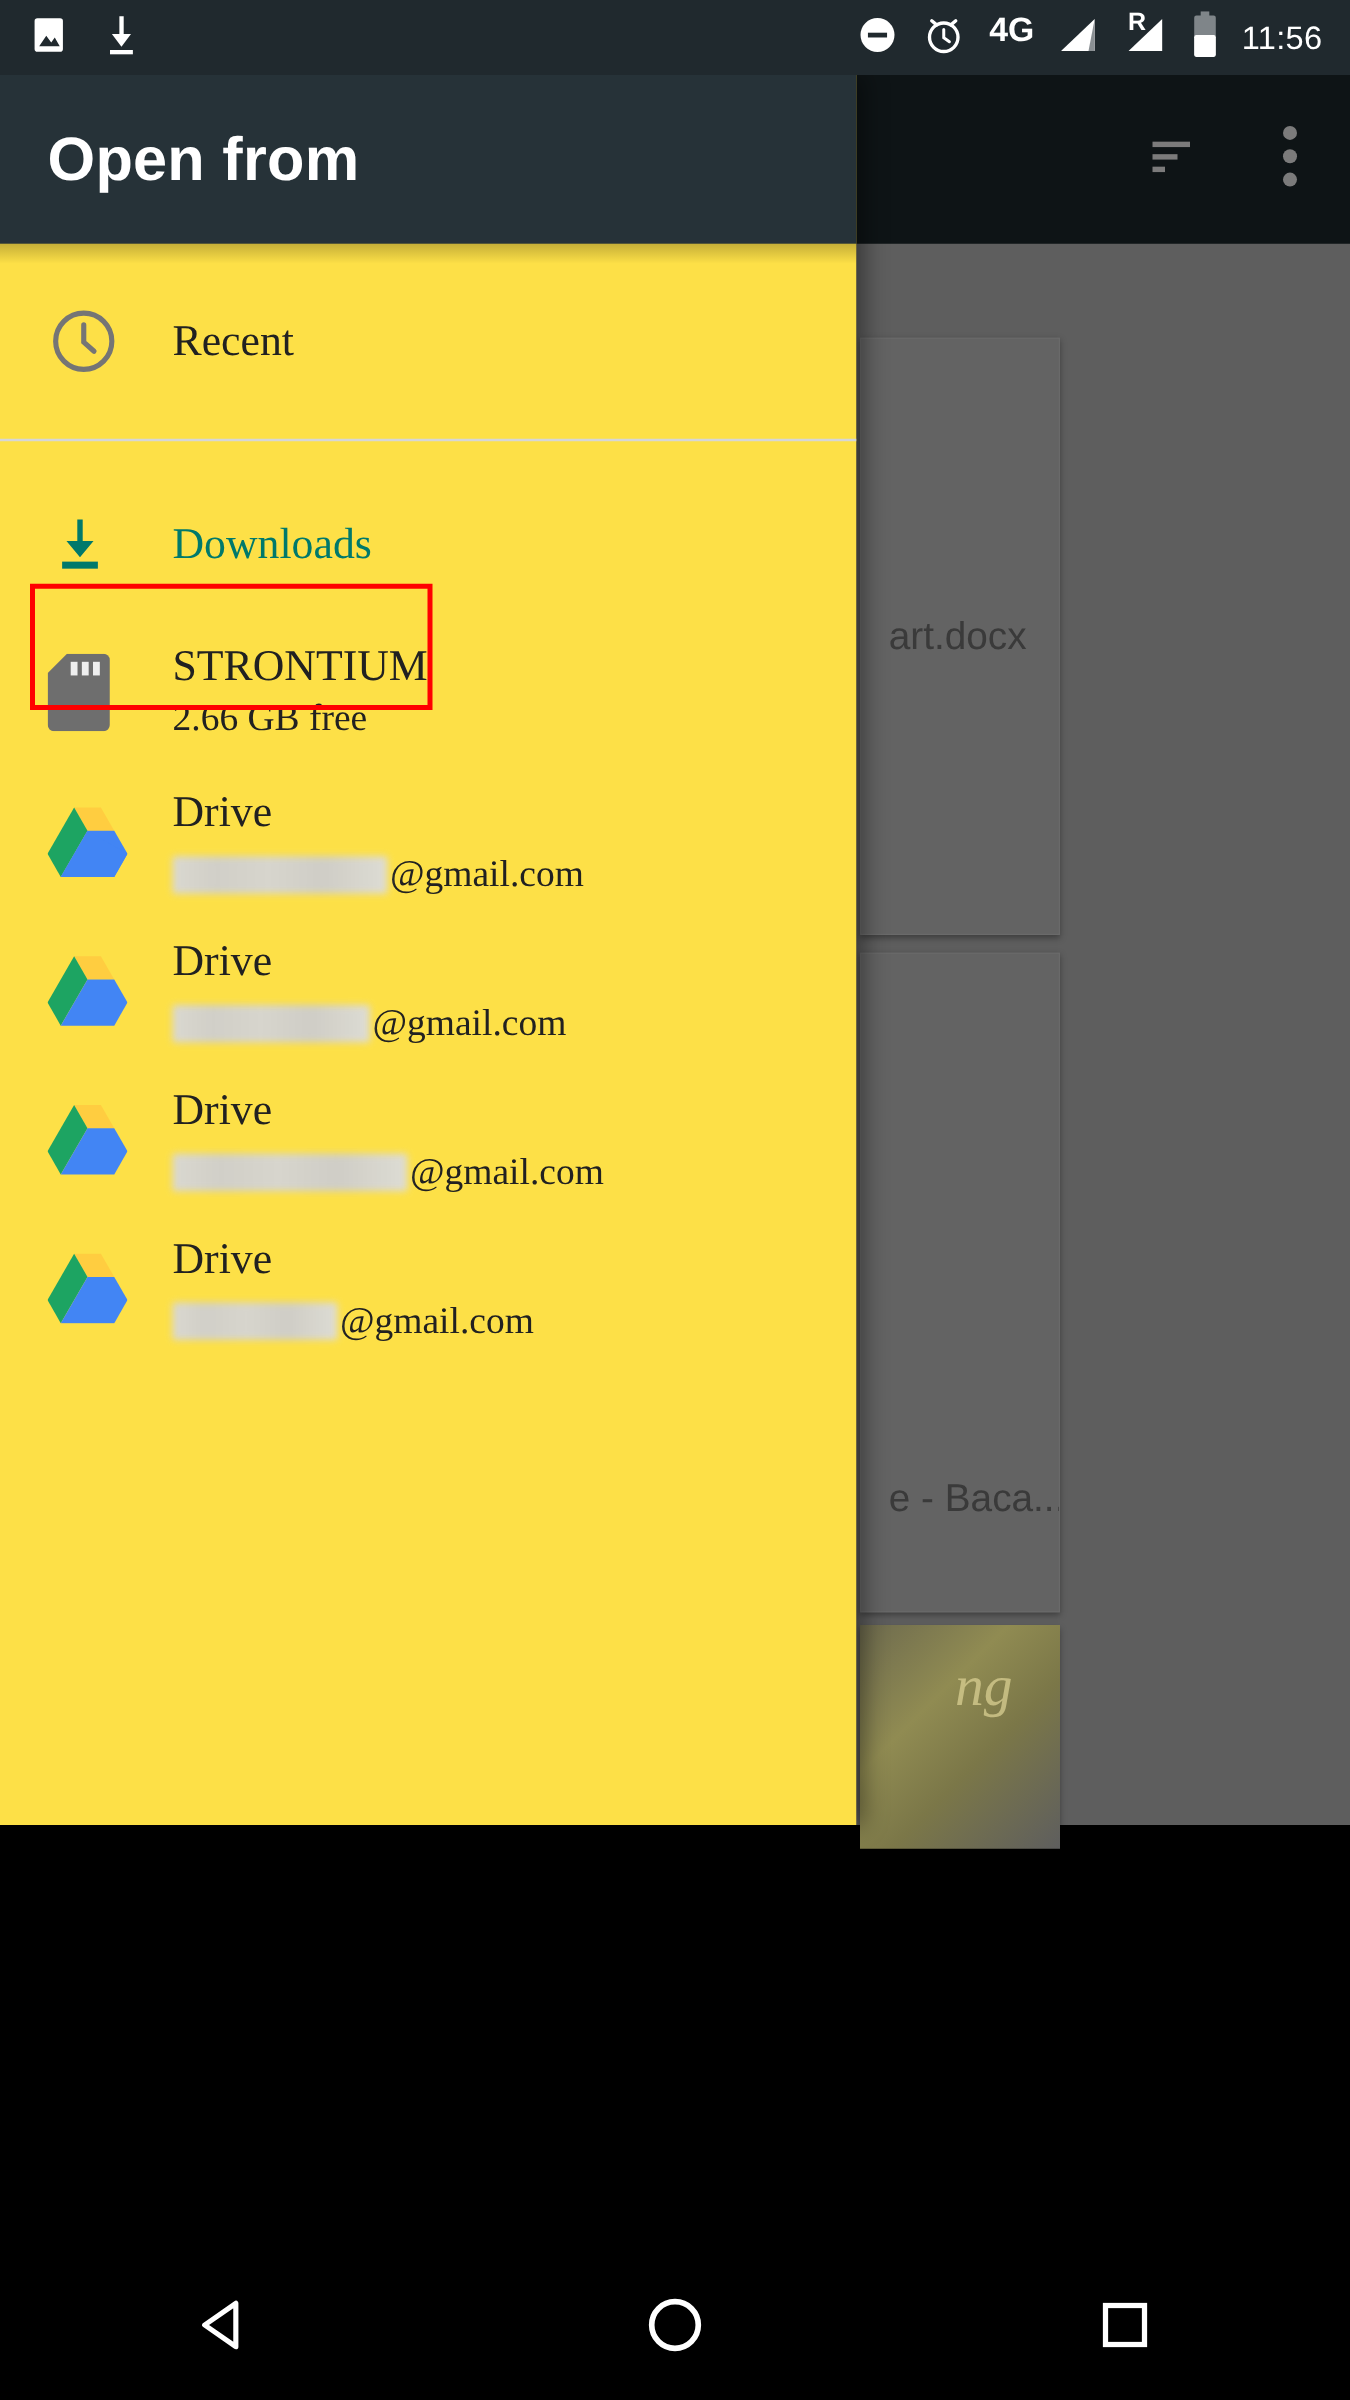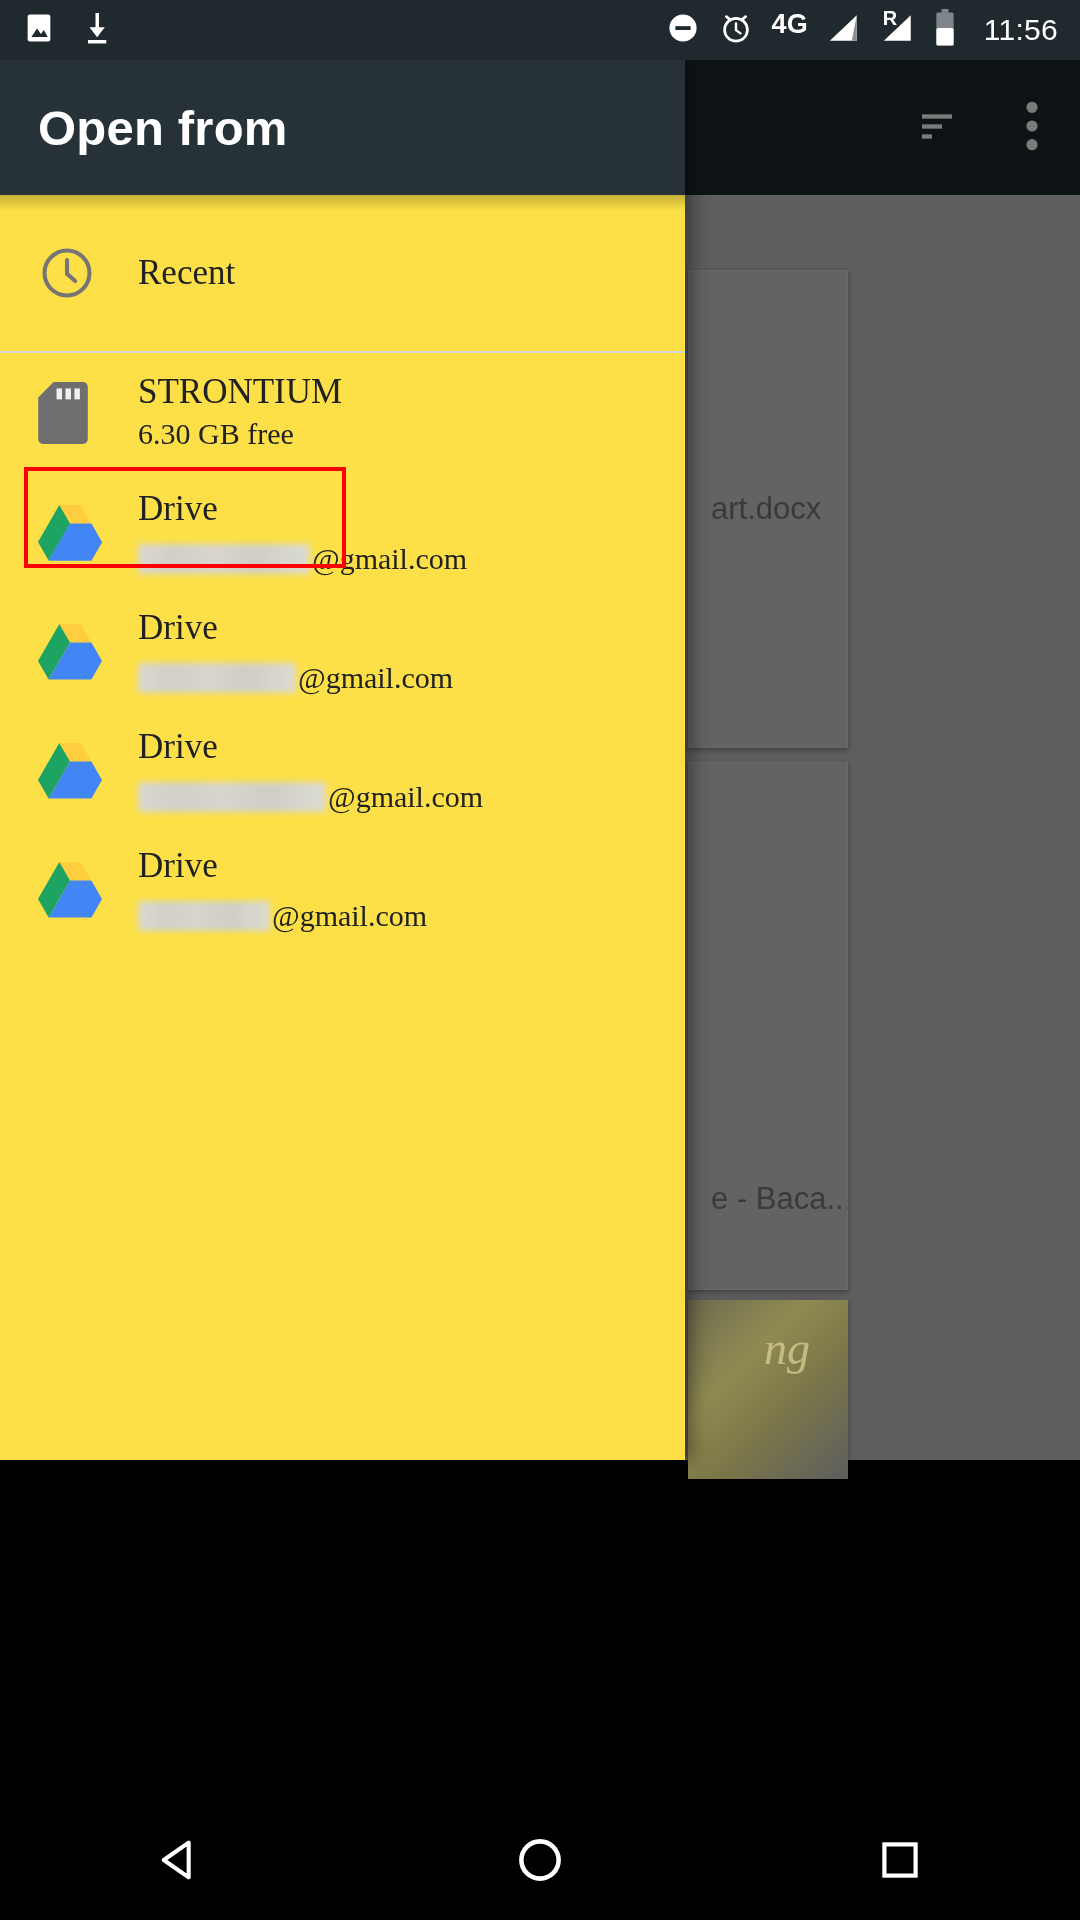--- a/index.html
+++ b/index.html
@@ -11,21 +11,21 @@
   }
 
   
   .statusbar{
     position:absolute; left:0; top:0; width:1080px; height:60px;
     background:#20292e; display:flex; align-items:center;
     padding:12px 22px; z-index:60;
   }
   .sb-left{ display:flex; align-items:center; gap:26px; }
   .sb-right{ margin-left:auto; display:flex; align-items:center; gap:18px; }
-  .sb-time{ color:#fff; font-size:30px; font-weight:400; letter-spacing:.3px; margin-left:10px;}
+  .sb-time{ color:#fff; font-size:26px; font-weight:400; letter-spacing:.3px; }
   .ic{ display:block; }
 
   
   .scrim{
     position:absolute; left:0; top:60px; width:1080px; height:1400px;
     background:#5e5e5e; z-index:5;
   }
   .bg-appbar{
     position:absolute; left:0; top:60px; width:1080px; height:135px;
     background:#0e1416; z-index:6; display:flex; align-items:center;
@@ -158,33 +158,44 @@
           <path d="M12 6.6 V12.3 L15.4 15.3" fill="none" stroke="#757575" stroke-width="1.7" stroke-linecap="round"></path>
         </svg>
       </div>
       <div class="txt">
         <span class="primary">Recent</span>
       </div>
     </div>
 
     <div class="divider"></div>
 
+    <div class="row downloads" style="margin-top:22px;">
+      <div class="icon-slot">
+        <svg width="52" height="54" viewBox="0 0 24 24">
+          <path d="M11 3 h2 v8 h4 l-5 6 l-5 -6 h4 z" fill="#00796b"></path>
+          <rect x="5.4" y="18.6" width="13.2" height="2.6" fill="#00796b"></rect>
+        </svg>
+      </div>
+      <div class="txt">
+        <span class="primary">Downloads</span>
+      </div>
+    </div>
 
     <div class="row">
       <div class="icon-slot">
         <svg width="50" height="62" viewBox="0 0 20 25">
           <path d="M6.2 0 H18 a2 2 0 0 1 2 2 V23 a2 2 0 0 1 -2 2 H2 a2 2 0 0 1 -2 -2 V6.2 z" fill="#6e6e6e"></path>
           <rect x="7.4" y="2.6" width="2.2" height="4.4" fill="#efefef"></rect>
           <rect x="11.0" y="2.6" width="2.2" height="4.4" fill="#efefef"></rect>
           <rect x="14.6" y="2.6" width="2.2" height="4.4" fill="#efefef"></rect>
         </svg>
       </div>
       <div class="txt">
         <span class="primary">STRONTIUM</span>
-        <span class="secondary">6.30 GB free</span>
+        <span class="secondary">2.66 GB free</span>
       </div>
     </div>
 
     <div class="row">
       <div class="icon-slot">
         <svg width="64" height="58" viewBox="0 0 64 58">
           <polygon points="21.3,2 42.7,2 53.4,20.5 32,20.5" fill="#ffcd40"></polygon>
           <polygon points="21.3,2 32,20.5 10.6,57.5 0,39" fill="#1da462"></polygon>
           <polygon points="32,20.5 53.4,20.5 64,39 53.4,57.5 10.6,57.5" fill="#4285f4"></polygon>
           <polygon points="32,20.5 10.6,57.5 53.4,57.5 64,39" fill="#4285f4"></polygon>

